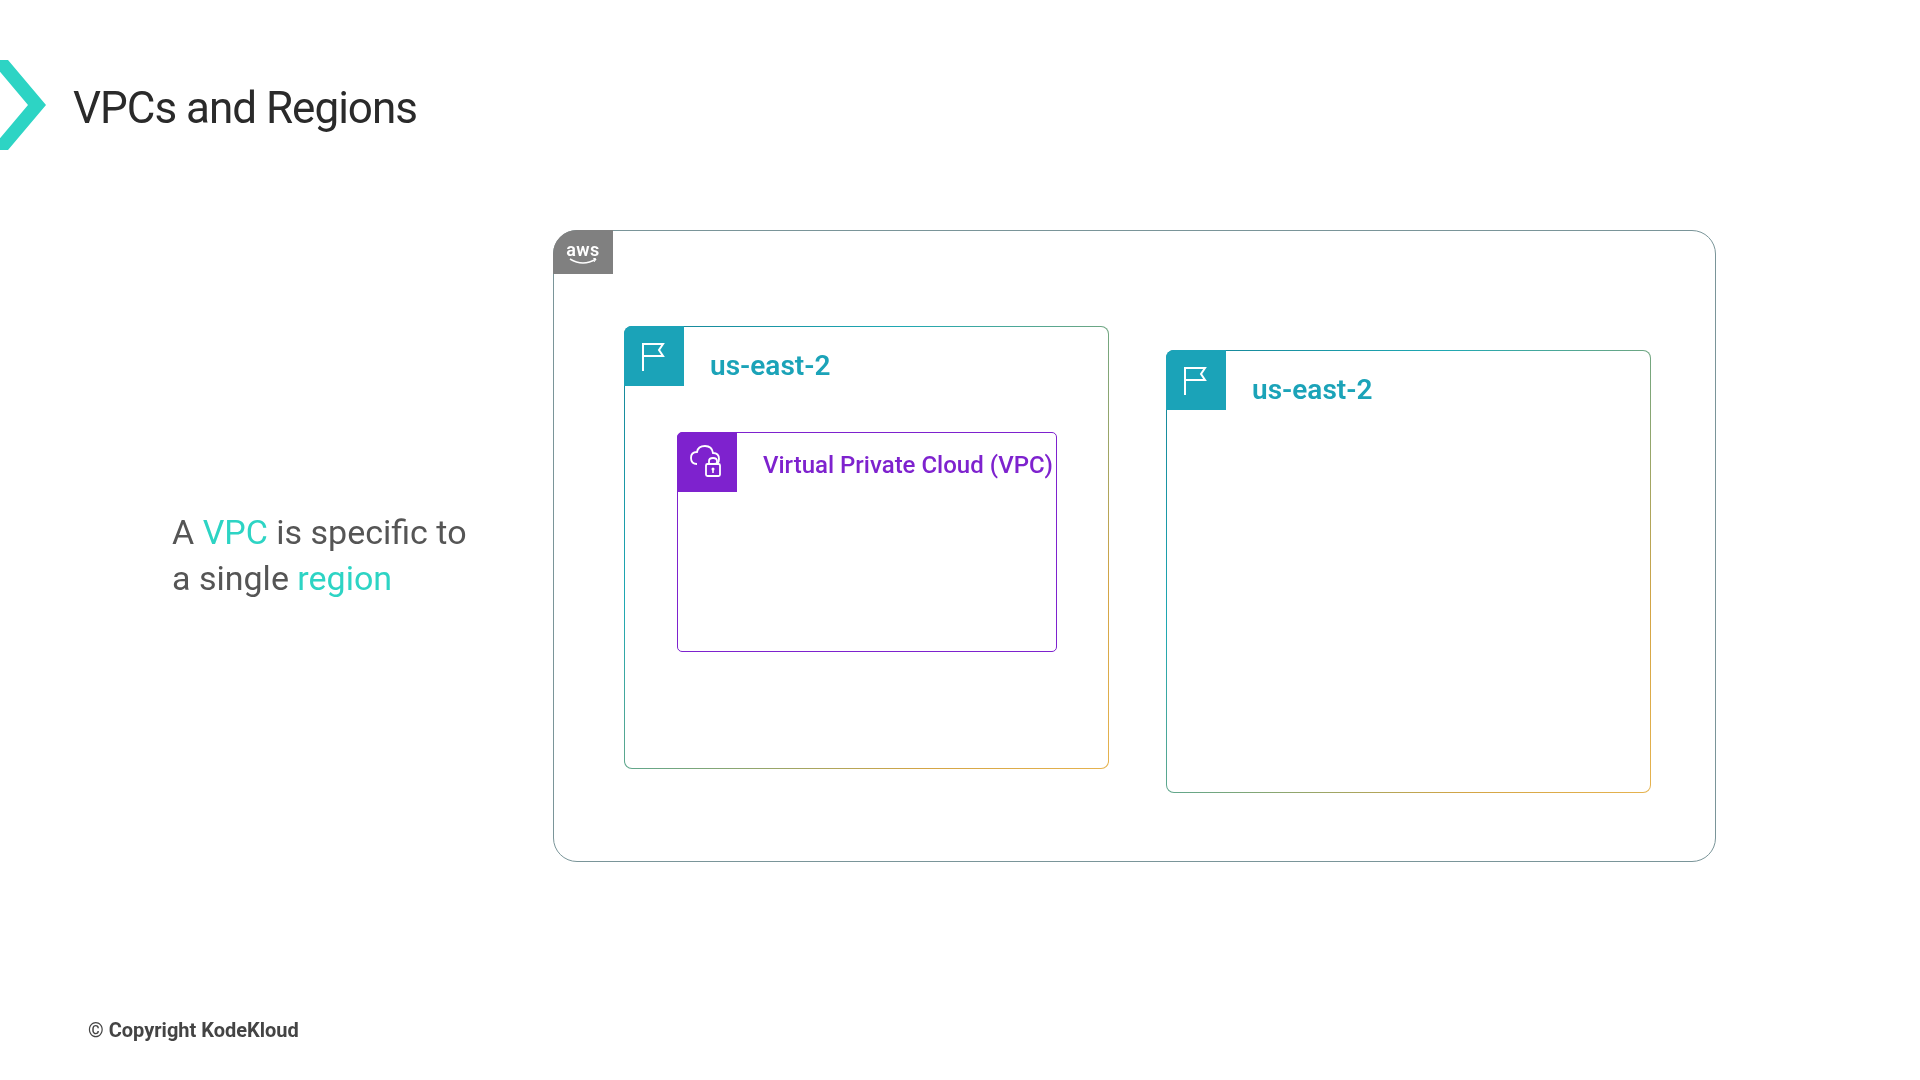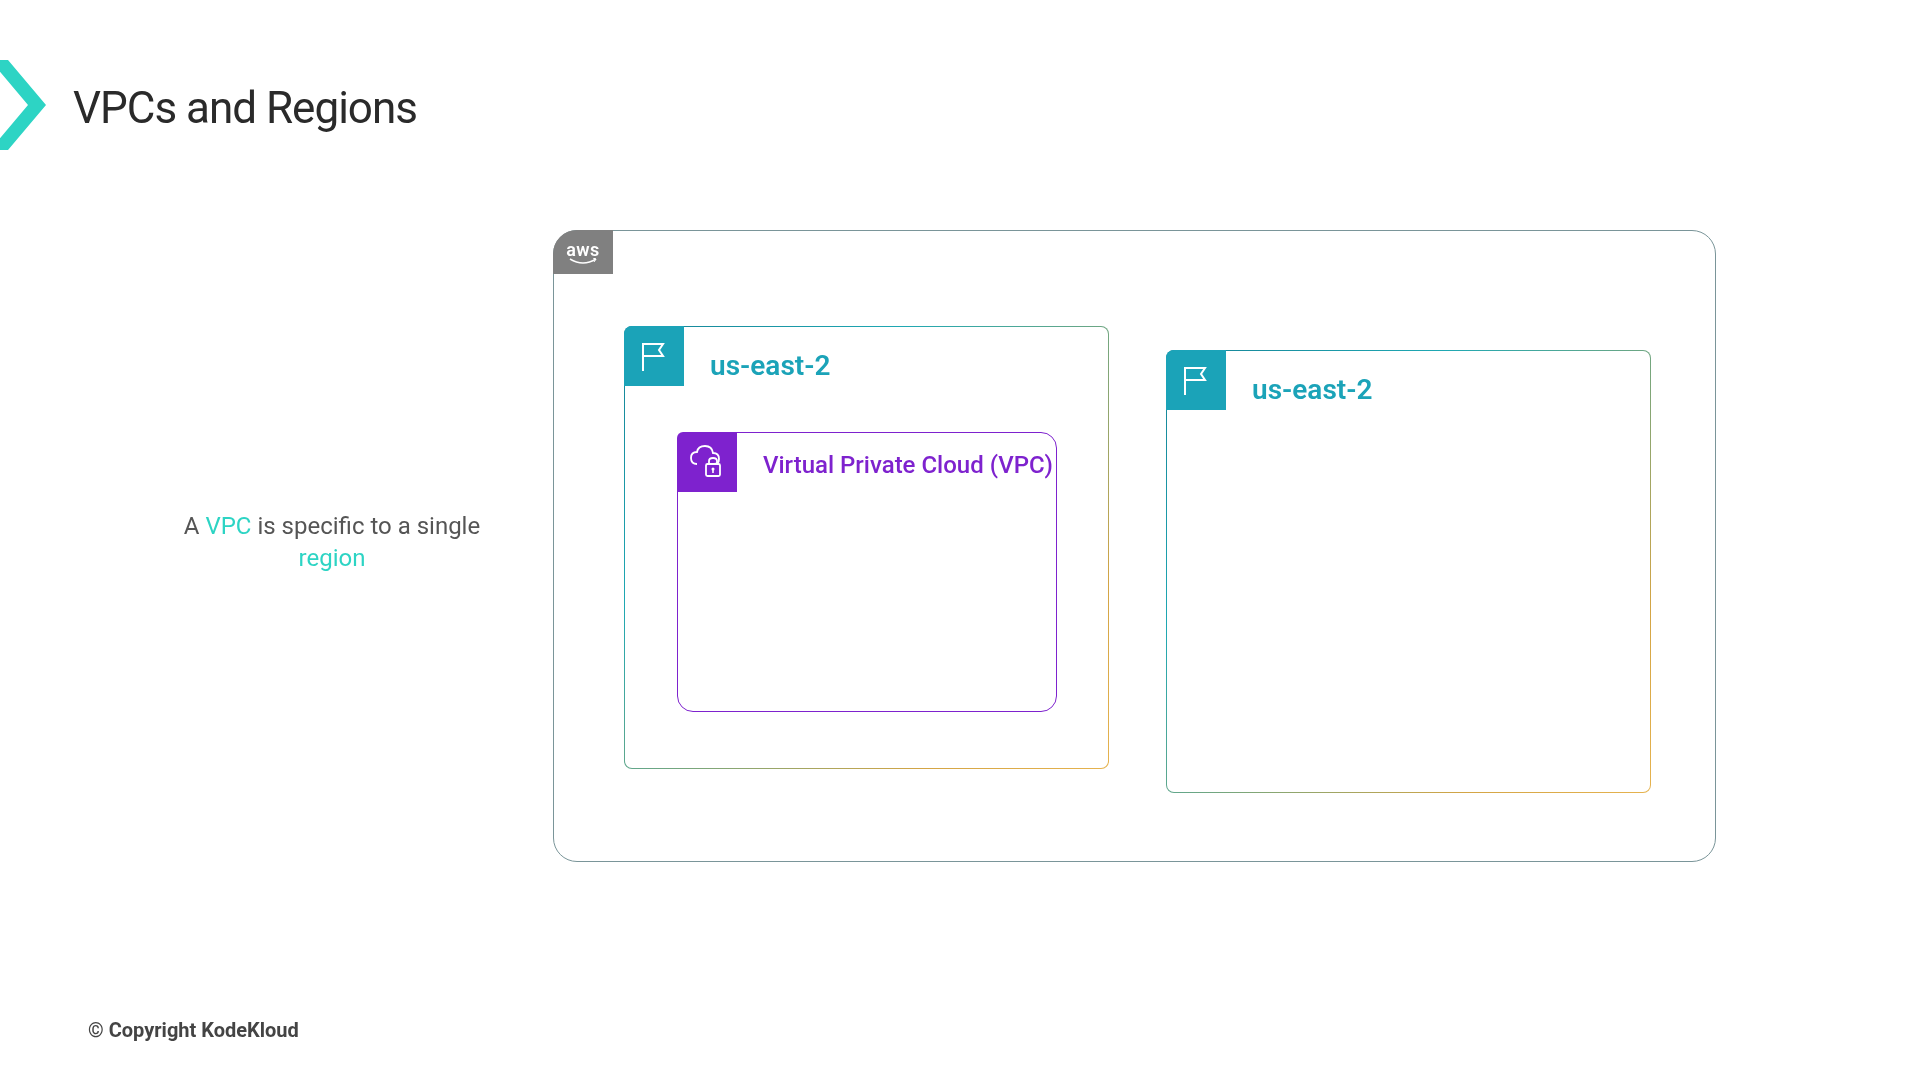--- a/index.html
+++ b/index.html
@@ -28,26 +28,25 @@
       top: 82px;
       font-size: 44px;
       font-weight: 400;
       color: #2a2a2a;
       letter-spacing: -1px;
     }
     .description {
       position: absolute;
       left: 172px;
       top: 510px;
-      font-size: 24px;
+      font-size: 34px;
       font-weight: 400;
       color: #555;
       line-height: 1.35;
       max-width: 320px;
-      text-align: center;
     }
     .hl-vpc {
       color: #2dd4c4;
     }
     .hl-region {
       color: #2dd4c4;
     }
     .aws-container {
       position: absolute;
       left: 553px;
@@ -117,23 +116,23 @@
       top: 22px;
       font-size: 28px;
       font-weight: 600;
       color: #1ba3b8;
     }
     .vpc-box {
       position: absolute;
       left: 52px;
       top: 105px;
       width: 380px;
-      height: 280px;
+      height: 220px;
       border: 1.5px solid #7e22ce;
-      border-radius: 16px;
+      border-radius: 5px;
     }
     .vpc-badge {
       position: absolute;
       left: -1px;
       top: -1px;
       width: 60px;
       height: 60px;
       background: #7e22ce;
       border-top-left-radius: 6px;
       display: flex;

